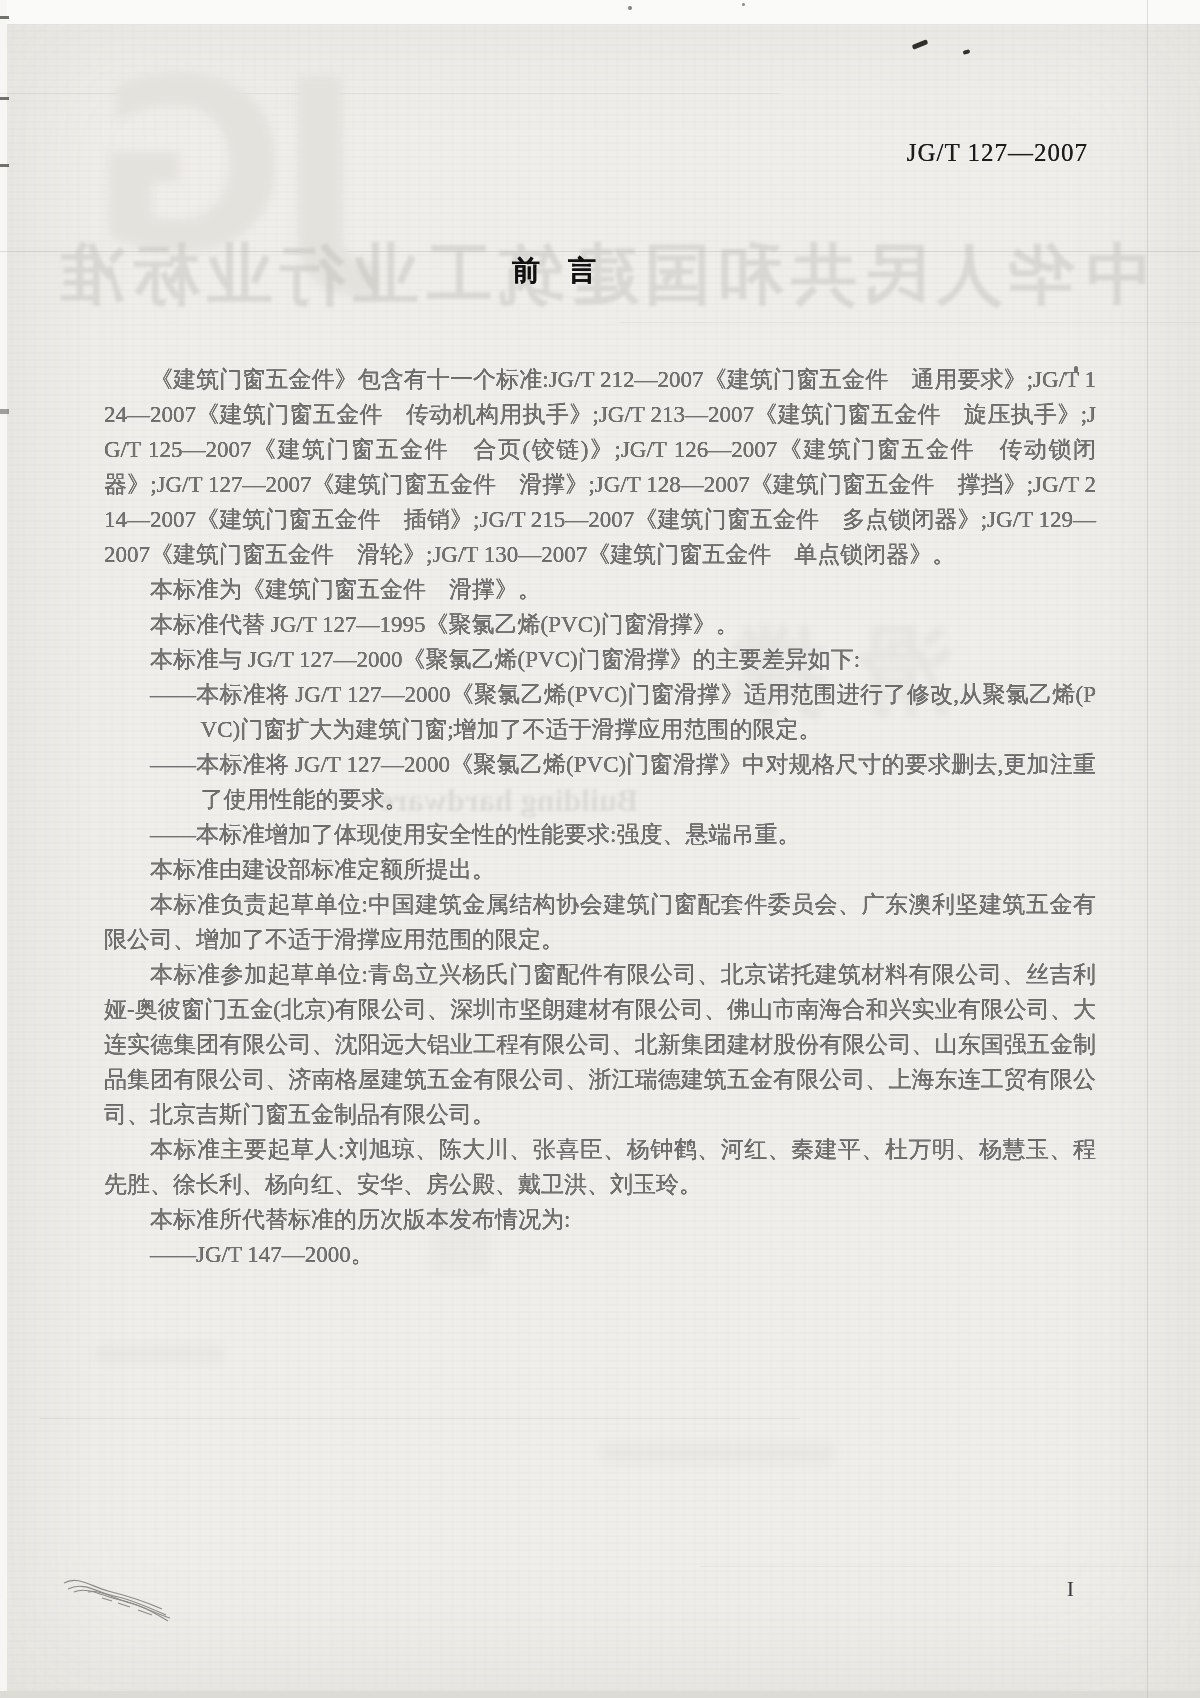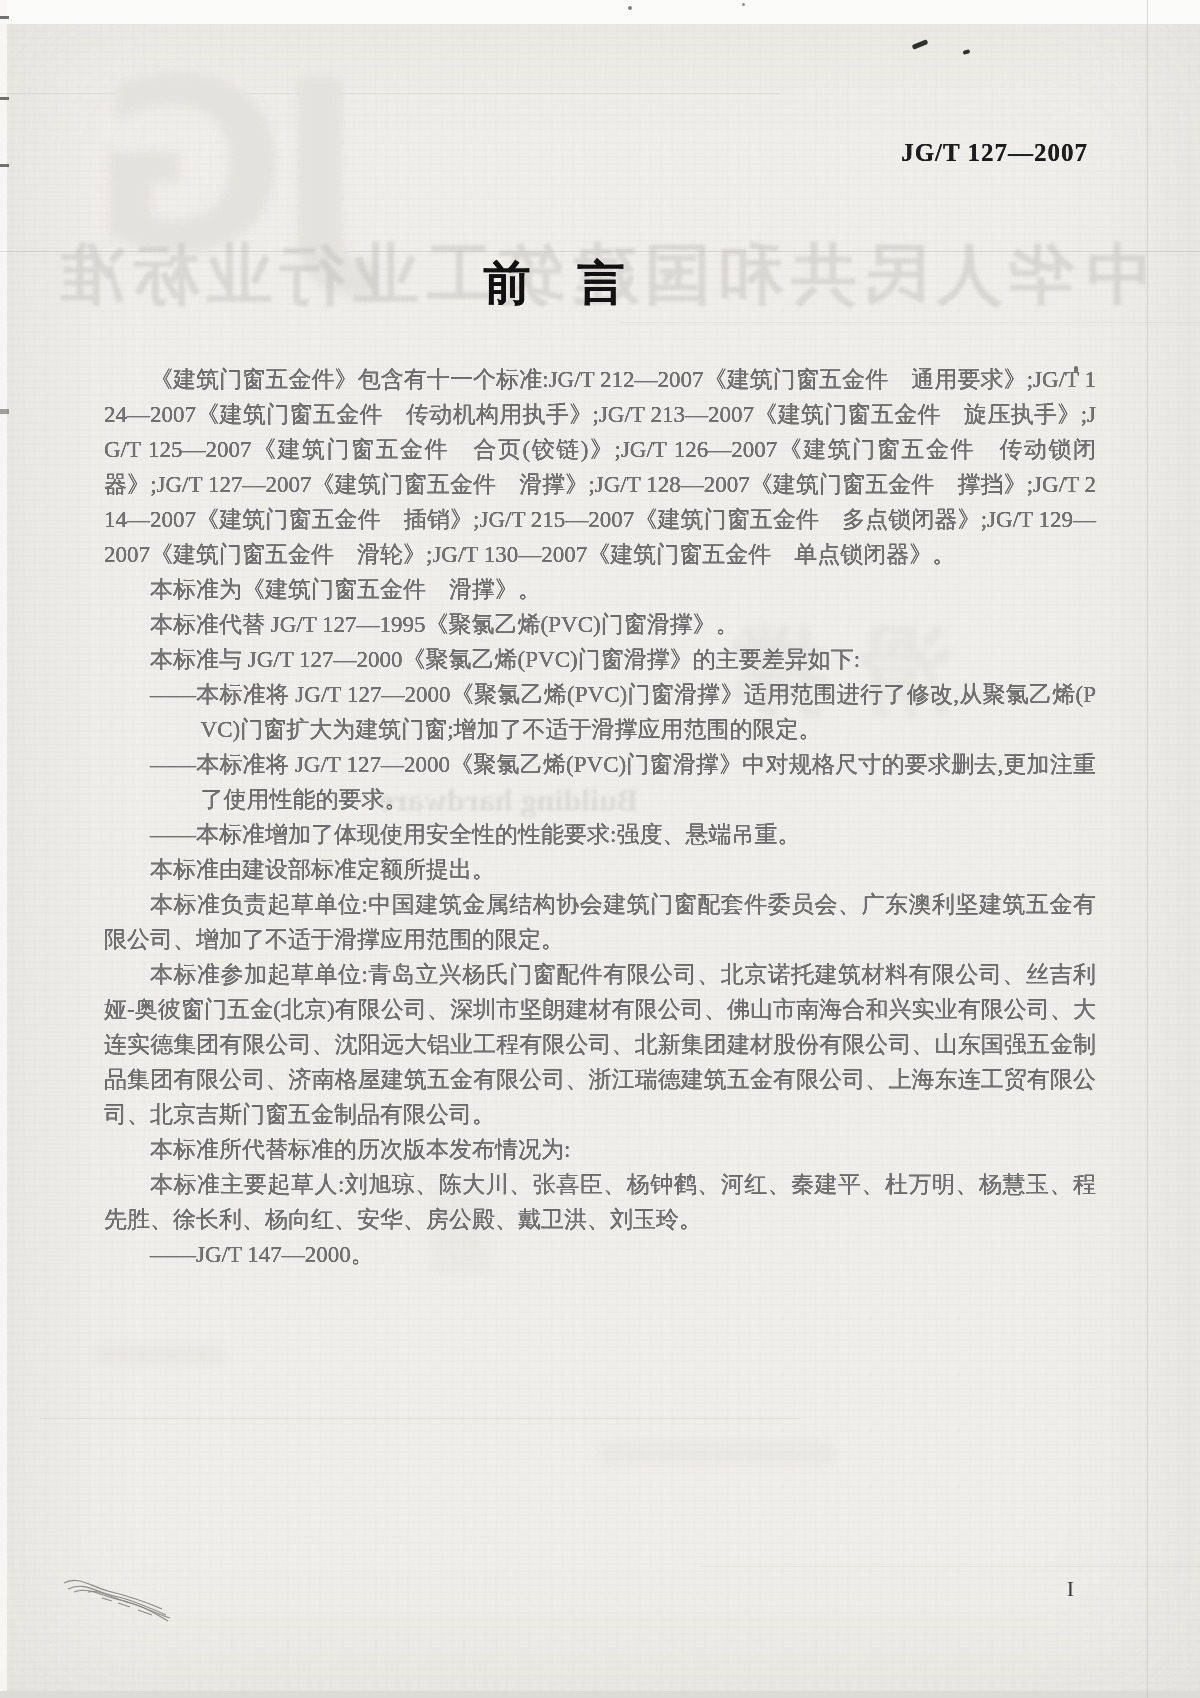--- a/index.html
+++ b/index.html
@@ -68,27 +68,27 @@
     transform:scaleX(-1);
   }
   .ghost-smudge{position:absolute;background:#b8b6b0;opacity:.10;filter:blur(5px);border-radius:8px;}
   .gs1{left:95px;top:1345px;width:130px;height:18px;}
   .gs2{left:600px;top:1442px;width:235px;height:22px;}
   .gs3{left:430px;top:1185px;width:60px;height:90px;opacity:.07;}
 
   
   .header-code{
     position:absolute;top:139px;right:112px;
-    font-size:25px;font-weight:bold;letter-spacing:1px;
+    font-size:25px;font-weight:normal;letter-spacing:1px;
     color:#1c1c1c;text-shadow:0 0 .4px #1c1c1c;
   }
   .doc-title{
     position:absolute;left:0;top:252px;width:1108px;
     text-align:center;
-    font-size:47px;font-weight:bold;color:#111;
+    font-size:28px;font-weight:bold;color:#111;
     text-shadow:0 0 .5px #111;
     z-index:5;
   }
   .content{
     position:absolute;left:104px;top:362px;width:992px;
     font-size:23px;line-height:35px;
     color:#737373;text-shadow:0 0 .35px #1b1b1b;
     text-align:justify;text-justify:inter-ideograph;
     word-break:break-all;
     z-index:5;
@@ -148,22 +148,22 @@
     <p class="norm">《建筑门窗五金件》包含有十一个标准:JG/T 212—2007《建筑门窗五金件　通用要求》;JG/T 124—2007《建筑门窗五金件　传动机构用执手》;JG/T 213—2007《建筑门窗五金件　旋压执手》;JG/T 125—2007《建筑门窗五金件　合页(铰链)》;JG/T 126—2007《建筑门窗五金件　传动锁闭器》;JG/T 127—2007《建筑门窗五金件　滑撑》;JG/T 128—2007《建筑门窗五金件　撑挡》;JG/T 214—2007《建筑门窗五金件　插销》;JG/T 215—2007《建筑门窗五金件　多点锁闭器》;JG/T 129—2007《建筑门窗五金件　滑轮》;JG/T 130—2007《建筑门窗五金件　单点锁闭器》。</p>
     <p class="norm">本标准为《建筑门窗五金件　滑撑》。</p>
     <p class="norm">本标准代替 JG/T 127—1995《聚氯乙烯(PVC)门窗滑撑》。</p>
     <p class="norm">本标准与 JG/T 127—2000《聚氯乙烯(PVC)门窗滑撑》的主要差异如下:</p>
     <p class="dash">——本标准将 JG/T 127—2000《聚氯乙烯(PVC)门窗滑撑》适用范围进行了修改,从聚氯乙烯(PVC)门窗扩大为建筑门窗;增加了不适于滑撑应用范围的限定。</p>
     <p class="dash">——本标准将 JG/T 127—2000《聚氯乙烯(PVC)门窗滑撑》中对规格尺寸的要求删去,更加注重了使用性能的要求。</p>
     <p class="dash">——本标准增加了体现使用安全性的性能要求:强度、悬端吊重。</p>
     <p class="norm">本标准由建设部标准定额所提出。</p>
     <p class="norm">本标准负责起草单位:中国建筑金属结构协会建筑门窗配套件委员会、广东澳利坚建筑五金有限公司、增加了不适于滑撑应用范围的限定。</p>
     <p class="norm">本标准参加起草单位:青岛立兴杨氏门窗配件有限公司、北京诺托建筑材料有限公司、丝吉利娅-奥彼窗门五金(北京)有限公司、深圳市坚朗建材有限公司、佛山市南海合和兴实业有限公司、大连实德集团有限公司、沈阳远大铝业工程有限公司、北新集团建材股份有限公司、山东国强五金制品集团有限公司、济南格屋建筑五金有限公司、浙江瑞德建筑五金有限公司、上海东连工贸有限公司、北京吉斯门窗五金制品有限公司。</p>
+    <p class="norm">本标准主要起草人:刘旭琼、陈大川、张喜臣、杨钟鹤、河红、秦建平、杜万明、杨慧玉、程先胜、徐长利、杨向红、安华、房公殿、戴卫洪、刘玉玲。</p>
     <p class="norm">本标准所代替标准的历次版本发布情况为:</p>
-    <p class="norm">本标准主要起草人:刘旭琼、陈大川、张喜臣、杨钟鹤、河红、秦建平、杜万明、杨慧玉、程先胜、徐长利、杨向红、安华、房公殿、戴卫洪、刘玉玲。</p>
     <p class="dash">——JG/T 147—2000。</p>
   </div>
 
   <div class="page-number">I</div>
 
   <div class="speck sp1"></div>
   <div class="speck sp2"></div>
   <div class="speck sp3"></div>
   <div class="speck sp4"></div>
   <div class="speck sp5"></div>

